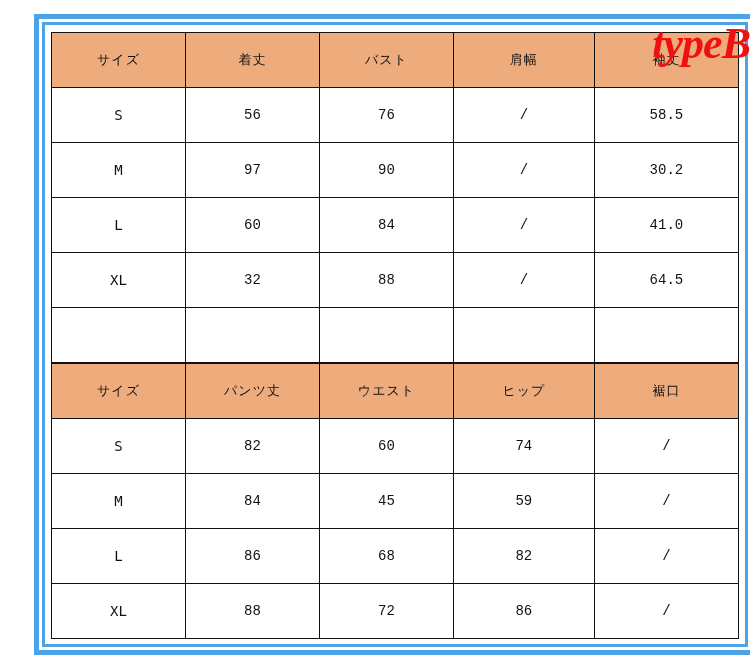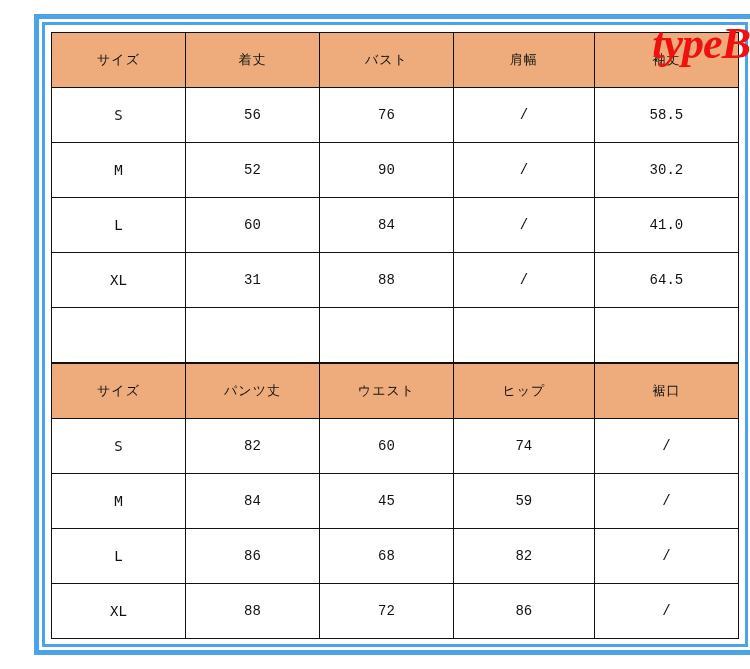--- a/index.html
+++ b/index.html
@@ -125,35 +125,35 @@
       <tbody>
         <tr>
           <td class="label-cell">S</td>
           <td>56</td>
           <td>76</td>
           <td>/</td>
           <td>58.5</td>
         </tr>
         <tr>
           <td class="label-cell">M</td>
-          <td>52</td>
+          <td>97</td>
           <td>90</td>
           <td>/</td>
           <td>30.2</td>
         </tr>
         <tr>
           <td class="label-cell">L</td>
           <td>60</td>
           <td>84</td>
           <td>/</td>
           <td>41.0</td>
         </tr>
         <tr>
           <td class="label-cell">XL</td>
-          <td>31</td>
+          <td>32</td>
           <td>88</td>
           <td>/</td>
           <td>64.5</td>
         </tr>
         <tr class="spacer-row">
           <td></td>
           <td></td>
           <td></td>
           <td></td>
           <td></td>

